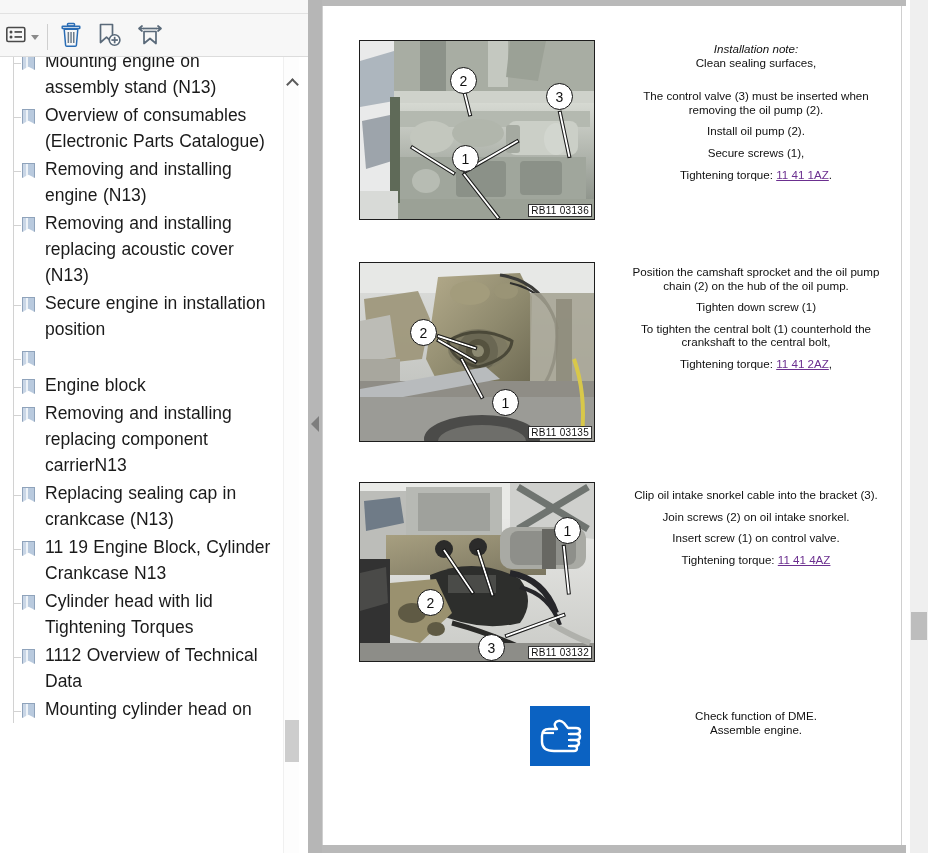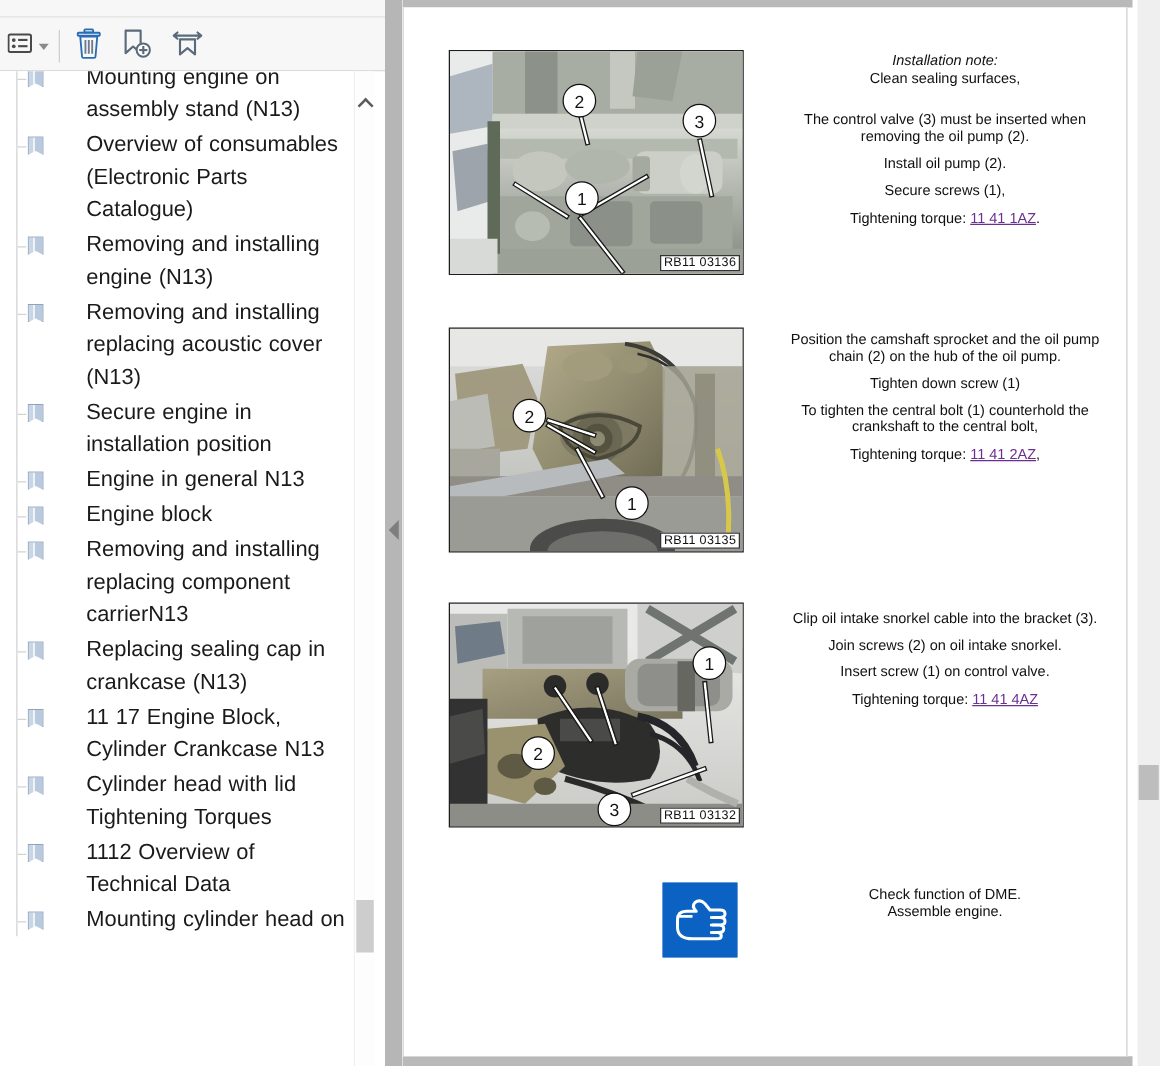--- a/index.html
+++ b/index.html
@@ -68,21 +68,20 @@
     padding-top: 0px;
     margin-top: -10px;
   }
   .bm-item {
     position: relative;
     display: flex;
     align-items: flex-start;
     padding: 1px 6px 1px 20px;
     min-height: 26px;
     cursor: default;
-    gap: 24px;
   }
   .bm-guide {
     position: absolute;
     left: 13px; top: 0; bottom: 0;
     width: 1px;
     background: #d2d2d2;
   }
   .bm-icon {
     flex: 0 0 auto;
     width: 18px; height: 18px;
@@ -343,41 +342,40 @@
             <span class="bm-label">Removing and installing replacing acoustic cover (N13)</span>
           </div>
           <div class="bm-item">
             <div class="bm-guide"></div>
             <span class="bm-icon"></span>
             <span class="bm-label">Secure engine in installation position</span>
           </div>
           <div class="bm-item">
             <div class="bm-guide"></div>
             <span class="bm-icon"></span>
-            <span class="bm-label">Engine in general N13</span>
           </div>
           <div class="bm-item">
             <div class="bm-guide"></div>
             <span class="bm-icon"></span>
             <span class="bm-label">Engine block</span>
           </div>
           <div class="bm-item">
             <div class="bm-guide"></div>
             <span class="bm-icon"></span>
             <span class="bm-label">Removing and installing replacing component carrierN13</span>
           </div>
           <div class="bm-item">
             <div class="bm-guide"></div>
             <span class="bm-icon"></span>
             <span class="bm-label">Replacing sealing cap in crankcase (N13)</span>
           </div>
           <div class="bm-item">
             <div class="bm-guide"></div>
             <span class="bm-icon"></span>
-            <span class="bm-label">11 17 Engine Block, Cylinder Crankcase N13</span>
+            <span class="bm-label">11 19 Engine Block, Cylinder Crankcase N13</span>
           </div>
           <div class="bm-item">
             <div class="bm-guide"></div>
             <span class="bm-icon"></span>
             <span class="bm-label">Cylinder head with lid Tightening Torques</span>
           </div>
           <div class="bm-item">
             <div class="bm-guide"></div>
             <span class="bm-icon"></span>
             <span class="bm-label">1112 Overview of Technical Data</span>

